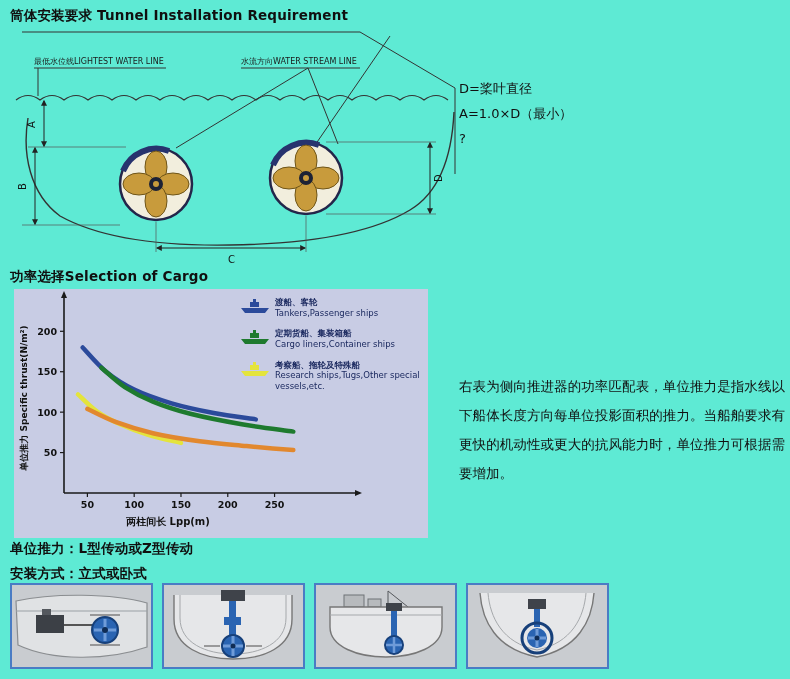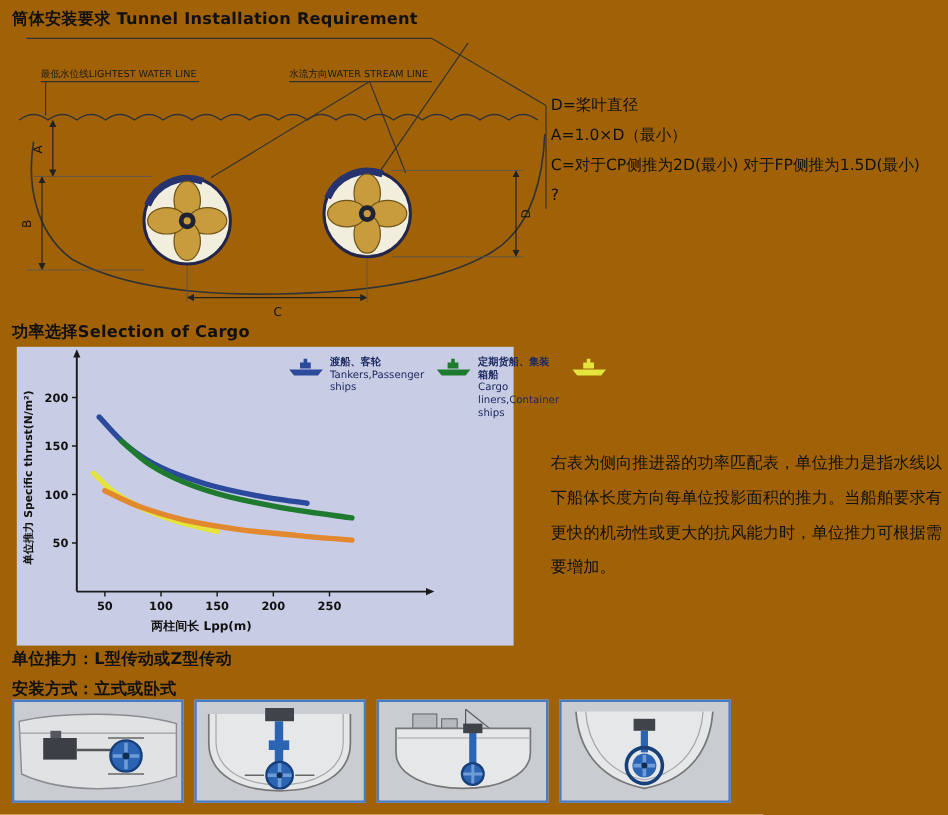--- a/index.html
+++ b/index.html
@@ -1,34 +1,34 @@
 <!DOCTYPE html>
 <html><head>
 <meta charset="utf-8">
 <style>
   * { margin:0; padding:0; box-sizing:border-box; }
   html,body { background:#ffffff; }
   body { font-family:"DejaVu Sans","Liberation Sans",sans-serif; color:#111; }
-  .page { position:relative; width:790px; height:679px; background:#a16207; overflow:hidden; }
+  .page { position:relative; width:790px; height:679px; background:#5eead4; overflow:hidden; }
 
   .h-main { position:absolute; font-size:13.5px; font-weight:bold; color:#101010; letter-spacing:.2px; white-space:nowrap; }
   #h-tunnel { left:10px; top:7px; }
   #h-power  { left:10px; top:268px; }
   #h-drive  { left:10px; top:540px; }
   #h-mount  { left:10px; top:565px;font-family:Liberation Serif, serif; }
 
   #diagram-wrap { position:absolute; left:8px; top:26px; width:450px; height:240px; }
   #diagram-wrap svg { display:block; }
 
   #spec-block { position:absolute; left:459px; top:76px; width:326px; font-size:13px; line-height:25px; color:#111; }
   .spec-line { min-height:25px; }
 
   #chart-wrap { position:absolute; left:14px; top:289px; width:414px; height:249px; background:#c8cce4; }
   #chart-svg { position:absolute; left:0; top:0; }
-  #chart-legend { position:absolute; right:4px; top:8px; width:184px; display:flex; flex-direction:row; gap:10px; }
+  #chart-legend { position:absolute; right:4px; top:8px; width:184px; display:flex; flex-direction:column; gap:10px; }
   .leg-entry { display:flex; gap:5px; align-items:flex-start; }
   .leg-icon { flex:0 0 30px; margin-top:1px; }
   .leg-text { font-size:8.5px; line-height:1.25; color:#1c2a60; }
   .leg-cn { font-weight:bold; }
   .leg-en { font-weight:normal; }
 
   #para-block { position:absolute; left:459px; top:352px; width:326px; font-size:13.5px; line-height:29px; color:#111; text-align:justify;margin-top:20px; }
 
   #images-row { position:absolute; left:10px; top:583px; display:flex; gap:9px; }
   .install-box { width:143px; height:86px; border:2px solid #4a7cc4; background:#cdd0d4; overflow:hidden; }
@@ -109,21 +109,20 @@
         <line x1="318" y1="188" x2="428" y2="188" stroke="#555" stroke-width=".7"></line>
         <line x1="422" y1="117" x2="422" y2="187" stroke="#222" stroke-width="1" marker-start="url(#arr)" marker-end="url(#arr)"></line>
         <text x="434" y="156" font-size="10" fill="#111" transform="rotate(-90 434 156)">D</text>
       </g>
     </svg>
   </div>
 
   <div id="spec-block">
     <div class="spec-line">D=桨叶直径</div>
     <div class="spec-line">A=1.0×D（最小）</div>
-    <div class="spec-line">C=对于CP侧推为2D(最小) 对于FP侧推为1.5D(最小)</div>
     <div class="spec-line">?</div>
   </div>
 
   <div class="h-main" id="h-power">功率选择Selection of Cargo</div>
 
   <div id="chart-wrap">
     <svg id="chart-svg" width="414" height="249" viewBox="0 0 414 249">
         <line x1="50" y1="8" x2="50" y2="204" stroke="#1a1a1a" stroke-width="1.6"></line>
         <line x1="50" y1="204" x2="342" y2="204" stroke="#1a1a1a" stroke-width="1.6"></line>
         <path d="M47,9 L50,2 L53,9 Z" fill="#1a1a1a"></path>
@@ -169,20 +168,24 @@
         </svg>
         <div class="leg-text">
           <div class="leg-cn">定期货船、集装箱船</div>
           <div class="leg-en">Cargo liners,Container ships</div>
         </div>
       </div>
       <div class="leg-entry">
         <svg class="leg-icon" width="30" height="16" viewBox="0 0 30 16">
           <path d="M1,10 H29 L25,15 H5 Z M10,4 h9 v5 h-9 z M13,1 h3 v3 h-3 z" fill="#e4e43c"></path>
         </svg>
+        <div class="leg-text">
+          <div class="leg-cn">考察船、拖轮及特殊船</div>
+          <div class="leg-en">Research ships,Tugs,Other special vessels,etc.</div>
+        </div>
       </div>
     </div>
   </div>
 
   <div id="para-block">右表为侧向推进器的功率匹配表，单位推力是指水线以下船体长度方向每单位投影面积的推力。当船舶要求有更快的机动性或更大的抗风能力时，单位推力可根据需要增加。</div>
 
   <div class="h-main" id="h-drive">单位推力：L型传动或Z型传动</div>
   <div class="h-main" id="h-mount">安装方式：立式或卧式</div>
 
   <div id="images-row">

